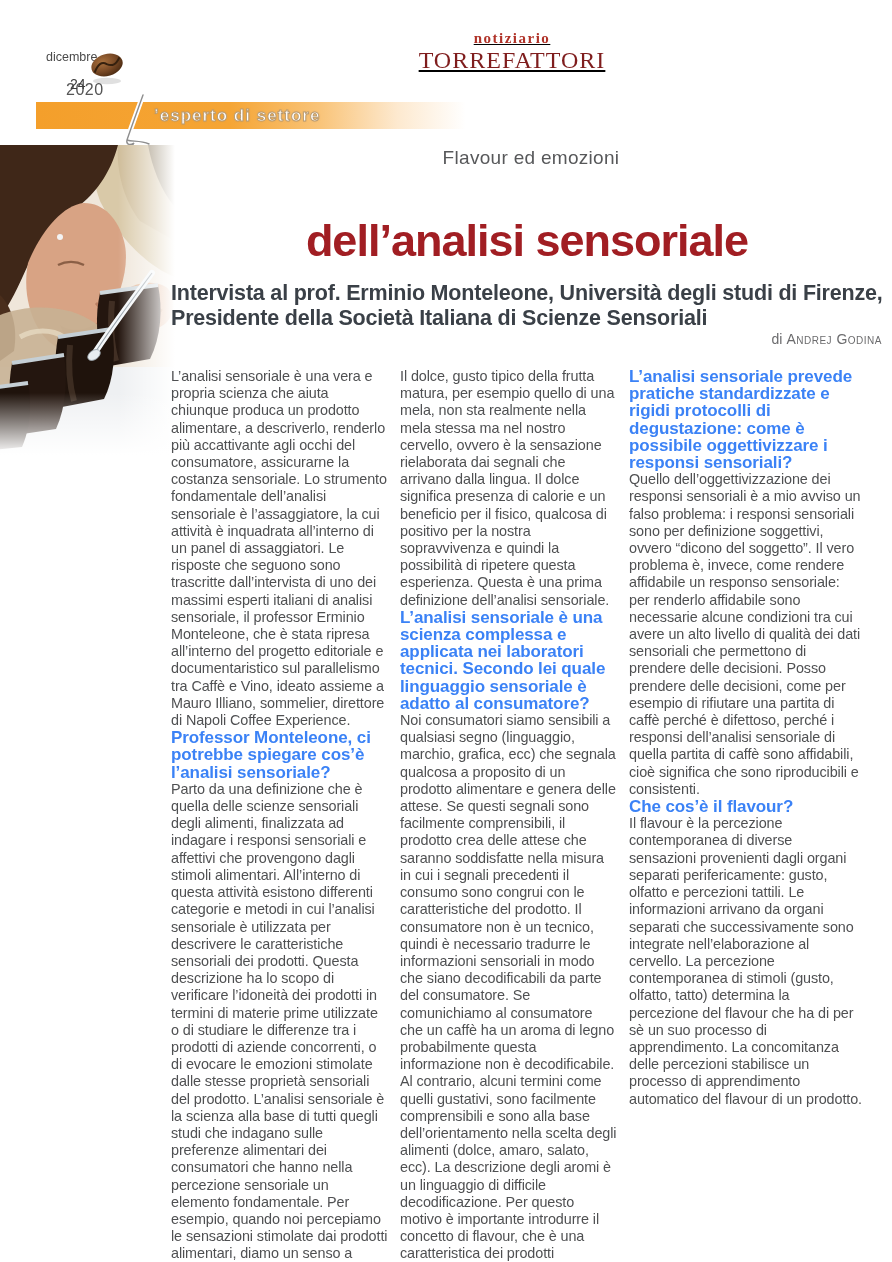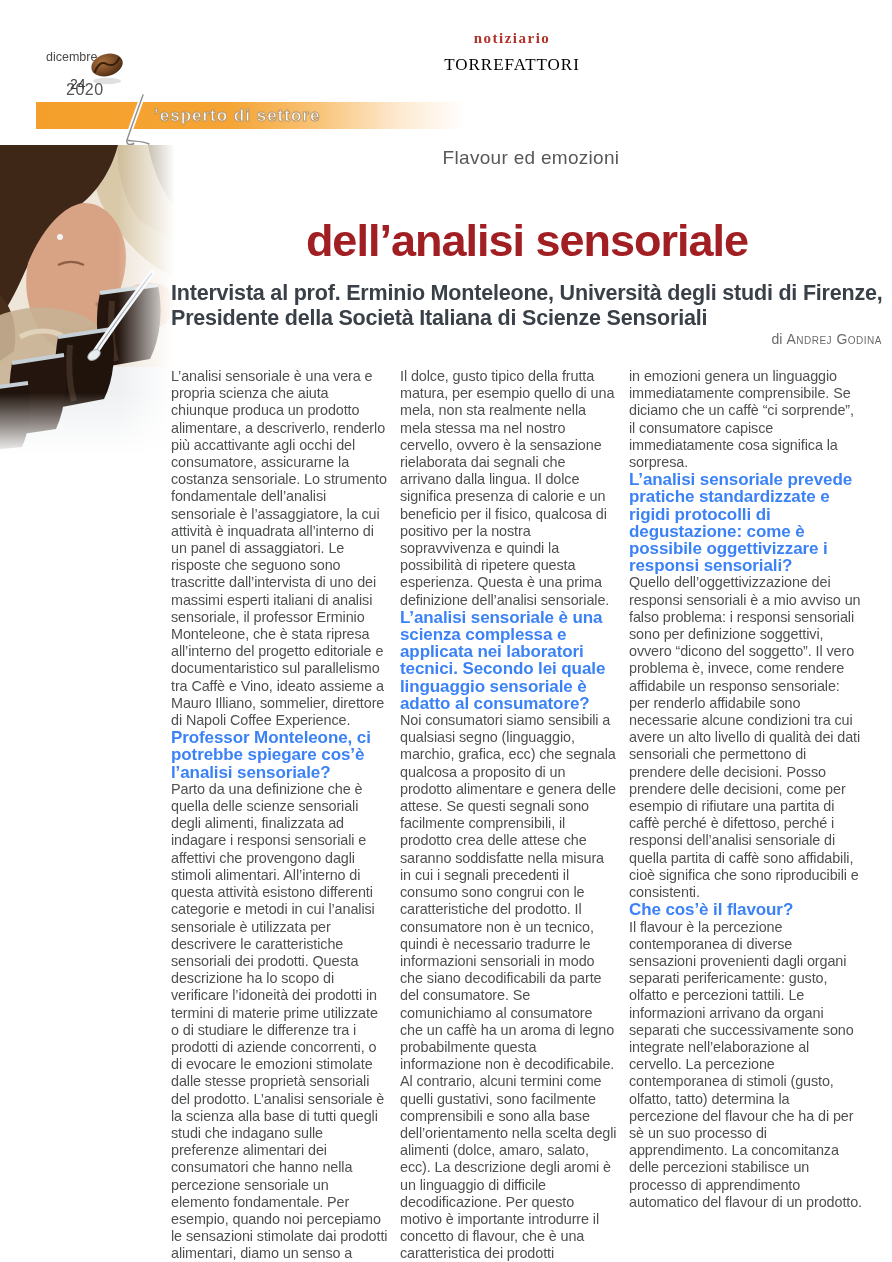--- a/index.html
+++ b/index.html
@@ -8,23 +8,23 @@
     font-family:"Liberation Sans",sans-serif;overflow:hidden;
   }
   
   .issue-block{position:absolute;left:40px;top:36px;width:110px;height:60px;color:#4a4a4a;}
   .issue-year{position:absolute;left:26px;top:2px;font-size:16px;letter-spacing:.5px;color:#555;margin-top:43px;}
   .issue-month{position:absolute;left:6px;top:14px;font-size:12.5px;color:#4a4a4a;}
   .issue-page{position:absolute;left:30px;top:40px;font-size:14px;color:#3c3c3c;}
   .bean-icon{position:absolute;left:44px;top:12px;}
   
   .masthead{position:absolute;left:400px;top:31px;width:224px;text-align:center;
-    font-family:"Liberation Serif",serif;line-height:1;}
+    font-family:"Liberation Serif",serif;line-height:1;text-decoration:underline;}
   .masthead-top{display:block;color:#b03228;font-weight:bold;font-size:15px;letter-spacing:1.5px;}
-  .masthead-bottom{display:block;color:#000000;font-size:17px;letter-spacing:1px;margin-top:10px;}
+  .masthead-bottom{display:block;color:#7f1d1d;font-size:24px;letter-spacing:1px;margin-top:2px;}
   
   .section-banner{position:absolute;left:0;top:102px;width:430px;height:27px;
     background:linear-gradient(90deg,#f49f2b 0%,#f5a535 45%,#f9c479 66%,#fde9cf 84%,#ffffff 100%);margin-left:36px;}
   .banner-quill{position:absolute;left:80px;top:-10px;}
   .banner-label{position:absolute;left:118px;top:4px;font-size:17px;font-weight:bold;
     letter-spacing:1px;color:#ffffff;-webkit-text-stroke:0.9px #b99a70;
     text-shadow:0 0 2px rgba(169,140,98,.55);}
   
   .article-photo{position:absolute;left:0;top:145px;width:175px;height:310px;}
   
@@ -161,21 +161,20 @@
         <p class="body-para">L’analisi sensoriale è una vera e propria scienza che aiuta chiunque produca un prodotto alimentare, a descriverlo, renderlo più accattivante agli occhi del consumatore, assicurarne la costanza sensoriale. Lo strumento fondamentale dell’analisi sensoriale è l’assaggiatore, la cui attività è inquadrata all’interno di un panel di assaggiatori. Le risposte che seguono sono trascritte dall’intervista di uno dei massimi esperti italiani di analisi sensoriale, il professor Erminio Monteleone, che è stata ripresa all’interno del progetto editoriale e documentaristico sul parallelismo tra Caffè e Vino, ideato assieme a Mauro Illiano, sommelier, direttore di Napoli Coffee Experience.</p>
         <h3 class="q-heading">Professor Monteleone, ci potrebbe spiegare cos’è l’analisi sensoriale?</h3>
         <p class="body-para">Parto da una definizione che è quella delle scienze sensoriali degli alimenti, finalizzata ad indagare i responsi sensoriali e affettivi che provengono dagli stimoli alimentari. All’interno di questa attività esistono differenti categorie e metodi in cui l’analisi sensoriale è utilizzata per descrivere le caratteristiche sensoriali dei prodotti. Questa descrizione ha lo scopo di verificare l’idoneità dei prodotti in termini di materie prime utilizzate o di studiare le differenze tra i prodotti di aziende concorrenti, o di evocare le emozioni stimolate dalle stesse proprietà sensoriali del prodotto. L’analisi sensoriale è la scienza alla base di tutti quegli studi che indagano sulle preferenze alimentari dei consumatori che hanno nella percezione sensoriale un elemento fondamentale. Per esempio, quando noi percepiamo le sensazioni stimolate dai prodotti alimentari, diamo un senso a quello che stiamo consumando e determiniamo se quell’atto di consumo sarà continuato e se ci sarà una ripetizione dell’azione.</p>
       </div>
     <div class="col">
         <p class="body-para">Il dolce, gusto tipico della frutta matura, per esempio quello di una mela, non sta realmente nella mela stessa ma nel nostro cervello, ovvero è la sensazione rielaborata dai segnali che arrivano dalla lingua. Il dolce significa presenza di calorie e un beneficio per il fisico, qualcosa di positivo per la nostra sopravvivenza e quindi la possibilità di ripetere questa esperienza. Questa è una prima definizione dell’analisi sensoriale.</p>
         <h3 class="q-heading">L’analisi sensoriale è una scienza complessa e applicata nei laboratori tecnici. Secondo lei quale linguaggio sensoriale è adatto al consumatore?</h3>
         <p class="body-para">Noi consumatori siamo sensibili a qualsiasi segno (linguaggio, marchio, grafica, ecc) che segnala qualcosa a proposito di un prodotto alimentare e genera delle attese. Se questi segnali sono facilmente comprensibili, il prodotto crea delle attese che saranno soddisfatte nella misura in cui i segnali precedenti il consumo sono congrui con le caratteristiche del prodotto. Il consumatore non è un tecnico, quindi è necessario tradurre le informazioni sensoriali in modo che siano decodificabili da parte del consumatore. Se comunichiamo al consumatore che un caffè ha un aroma di legno probabilmente questa informazione non è decodificabile. Al contrario, alcuni termini come quelli gustativi, sono facilmente comprensibili e sono alla base dell’orientamento nella scelta degli alimenti (dolce, amaro, salato, ecc). La descrizione degli aromi è un linguaggio di difficile decodificazione. Per questo motivo è importante introdurre il concetto di flavour, che è una caratteristica dei prodotti alimentari associata tra gusti, aromi e sensazioni tattili. Il linguaggio in assoluto più facilmente comprensibile dal consumatore è il mondo delle emozioni: tradurre il profilo sensoriale</p>
       </div>
     <div class="col">
-        <p class="body-para">in emozioni genera un linguaggio immediatamente comprensibile. Se diciamo che un caffè “ci sorprende”, il consumatore capisce immediatamente cosa significa la sorpresa.</p>
         <h3 class="q-heading">L’analisi sensoriale prevede pratiche standardizzate e rigidi protocolli di degustazione: come è possibile oggettivizzare i responsi sensoriali?</h3>
         <p class="body-para">Quello dell’oggettivizzazione dei responsi sensoriali è a mio avviso un falso problema: i responsi sensoriali sono per definizione soggettivi, ovvero “dicono del soggetto”. Il vero problema è, invece, come rendere affidabile un responso sensoriale: per renderlo affidabile sono necessarie alcune condizioni tra cui avere un alto livello di qualità dei dati sensoriali che permettono di prendere delle decisioni. Posso prendere delle decisioni, come per esempio di rifiutare una partita di caffè perché è difettoso, perché i responsi dell’analisi sensoriale di quella partita di caffè sono affidabili, cioè significa che sono riproducibili e consistenti.</p>
         <h3 class="q-heading">Che cos’è il flavour?</h3>
         <p class="body-para">Il flavour è la percezione contemporanea di diverse sensazioni provenienti dagli organi separati perifericamente: gusto, olfatto e percezioni tattili. Le informazioni arrivano da organi separati che successivamente sono integrate nell’elaborazione al cervello. La percezione contemporanea di stimoli (gusto, olfatto, tatto) determina la percezione del flavour che ha di per sè un suo processo di apprendimento. La concomitanza delle percezioni stabilisce un processo di apprendimento automatico del flavour di un prodotto.</p>
       </div>
   </div>
 
 </div>
 
 </body></html>

